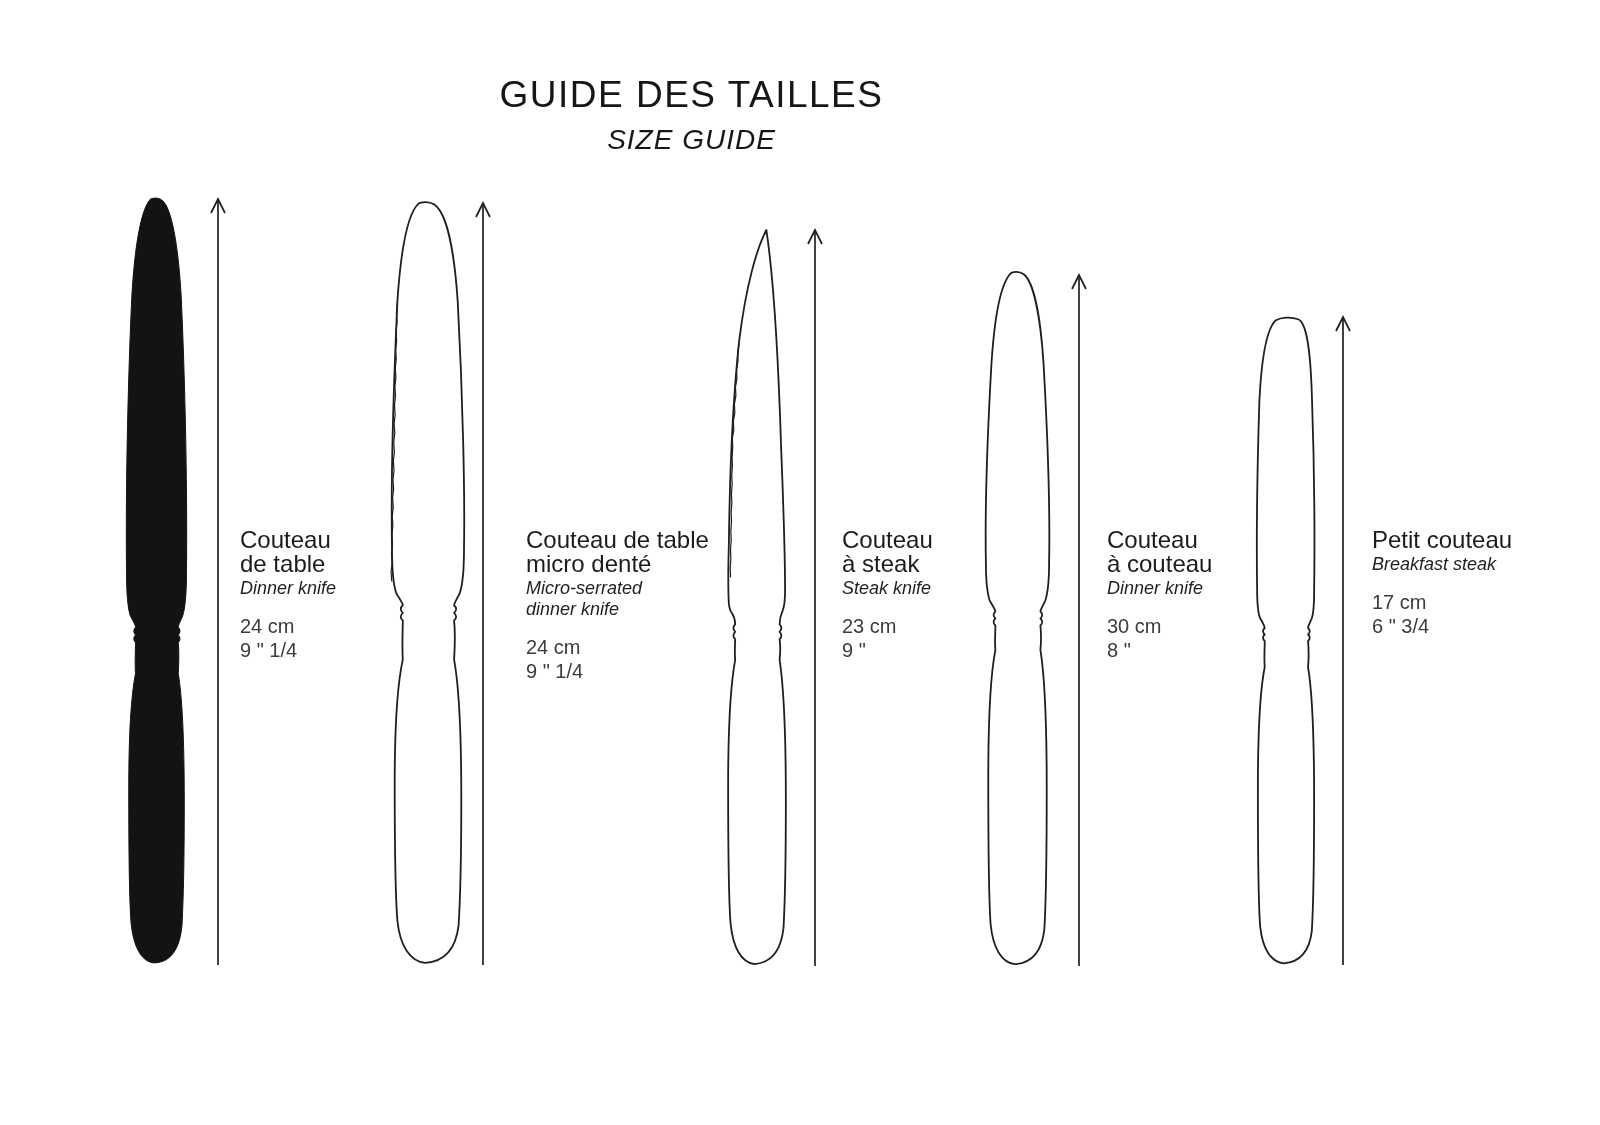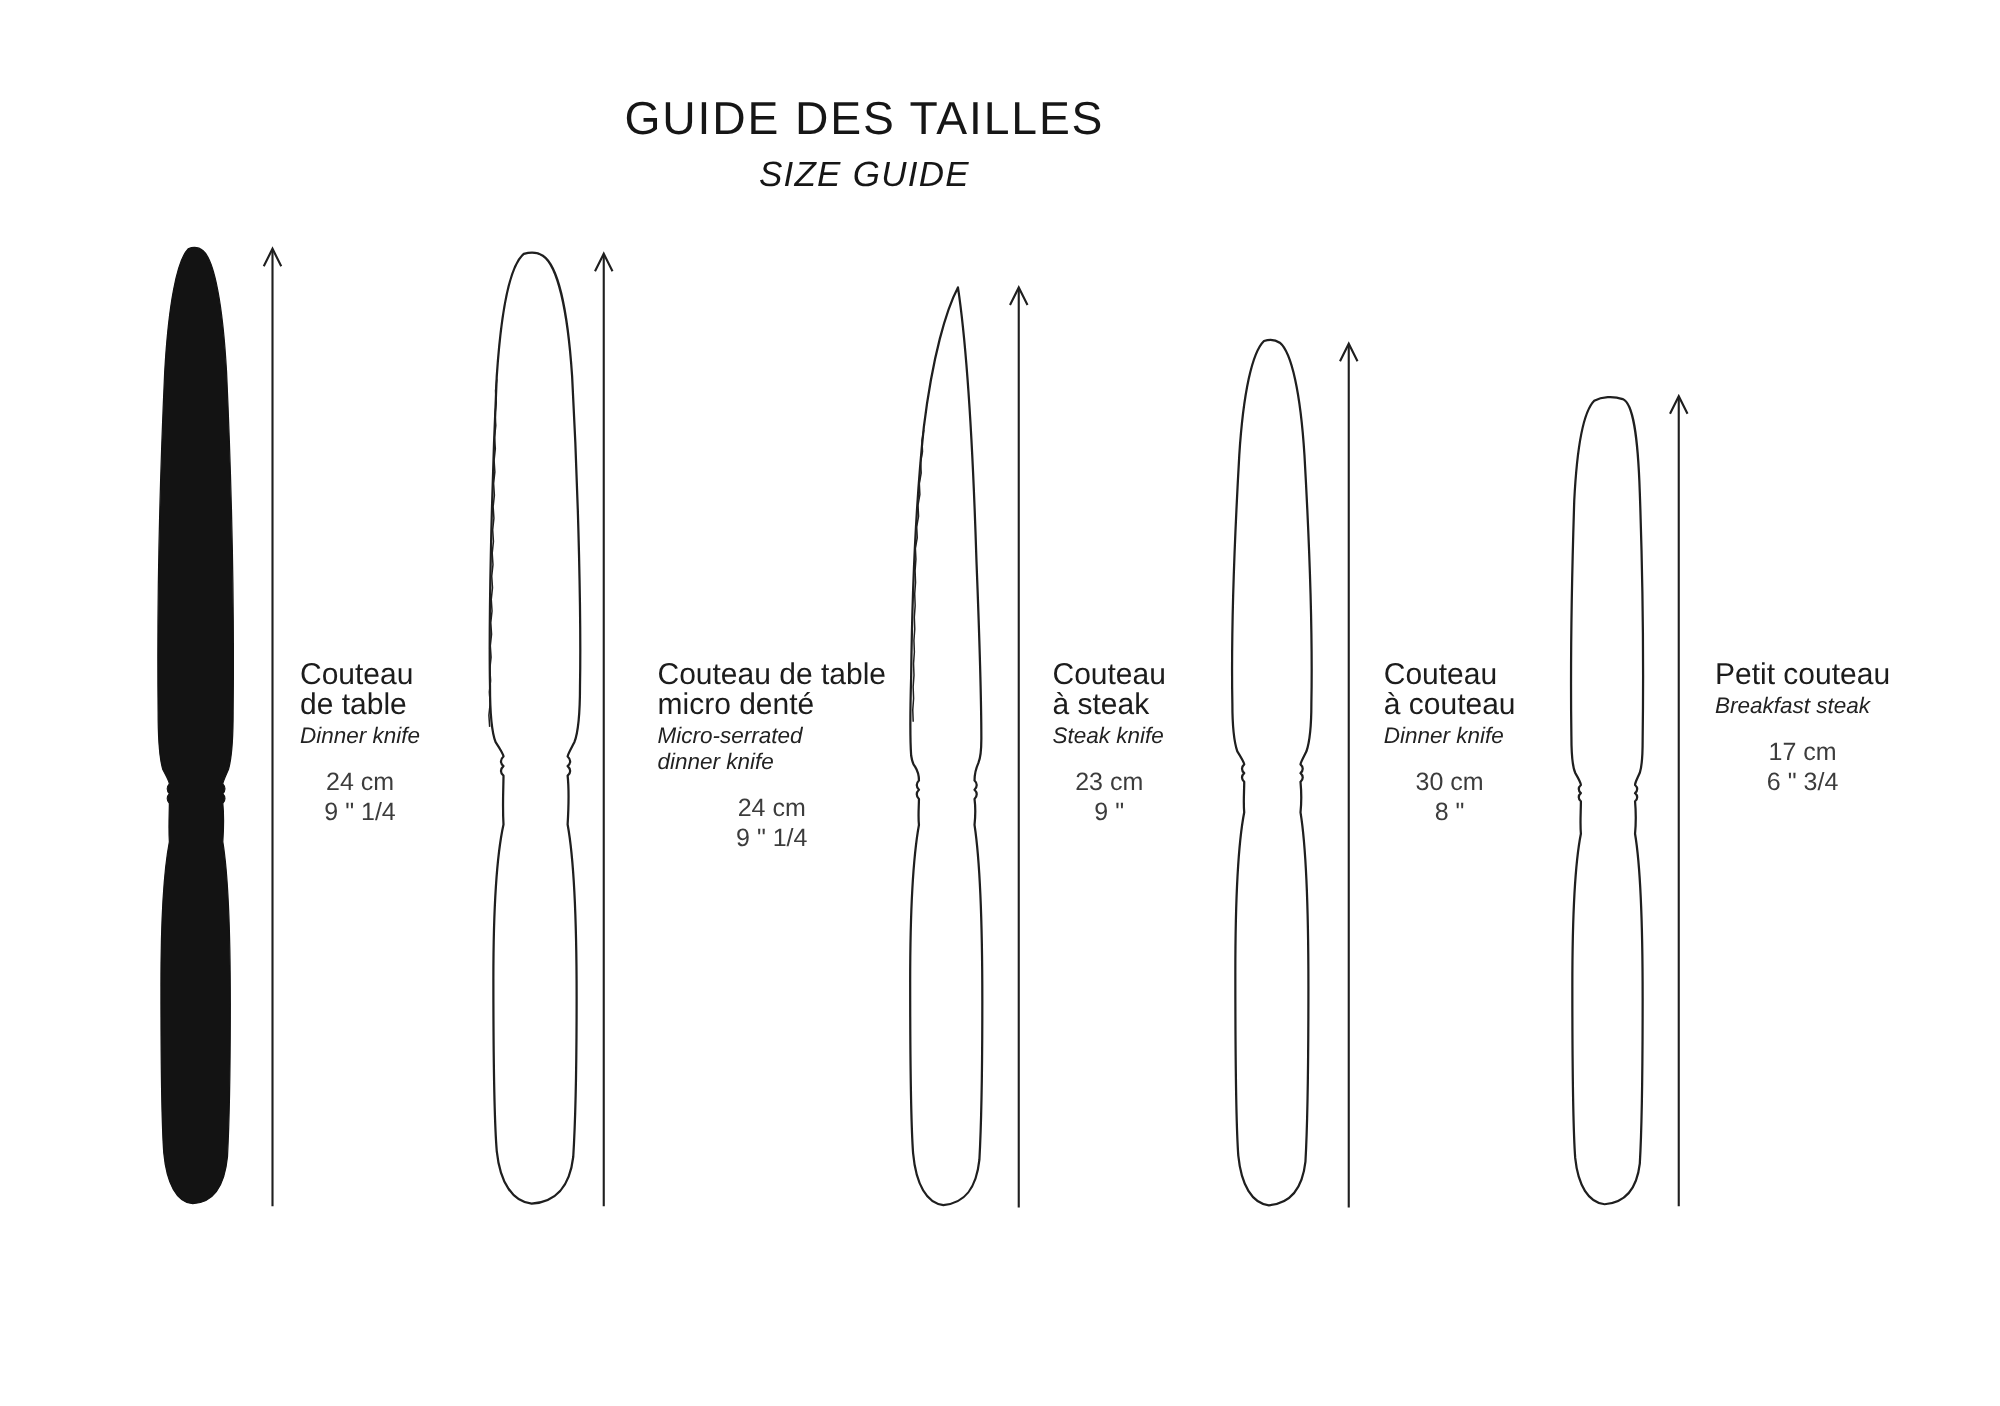--- a/index.html
+++ b/index.html
@@ -23,21 +23,21 @@
   .knife-outline{fill:#ffffff;stroke:#1f1f1f;stroke-width:1.8;vector-effect:non-scaling-stroke;stroke-linejoin:round;}
   .knife-filled{fill:#131313;stroke:#131313;stroke-width:1;vector-effect:non-scaling-stroke;}
   .serration{fill:none;stroke:#1f1f1f;stroke-width:1.2;vector-effect:non-scaling-stroke;stroke-linejoin:miter;}
   .arrow-line{stroke:#1f1f1f;stroke-width:1.7;}
   .arrow-head{fill:none;stroke:#1f1f1f;stroke-width:1.7;stroke-linejoin:miter;stroke-linecap:butt;}
   .label{position:absolute;top:528px;white-space:nowrap;}
   .label div:empty{display:none;}
   .name-line{font-size:24px;line-height:24px;color:#1c1c1c;}
   .en-line{font-size:18px;line-height:21px;font-style:italic;color:#222222;}
   .en-block{margin-top:2px;}
-  .meas-block{margin-top:15px;text-align:center;}
+  .meas-block{margin-top:15px;}
   .meas-line{font-size:20px;line-height:24px;color:#3c3c3c;font-weight:300;}
 </style>
 </head>
 <body>
 
 <div class="header">
   <div class="title">GUIDE DES TAILLES</div>
   <div class="subtitle">SIZE GUIDE</div>
 </div>
 

